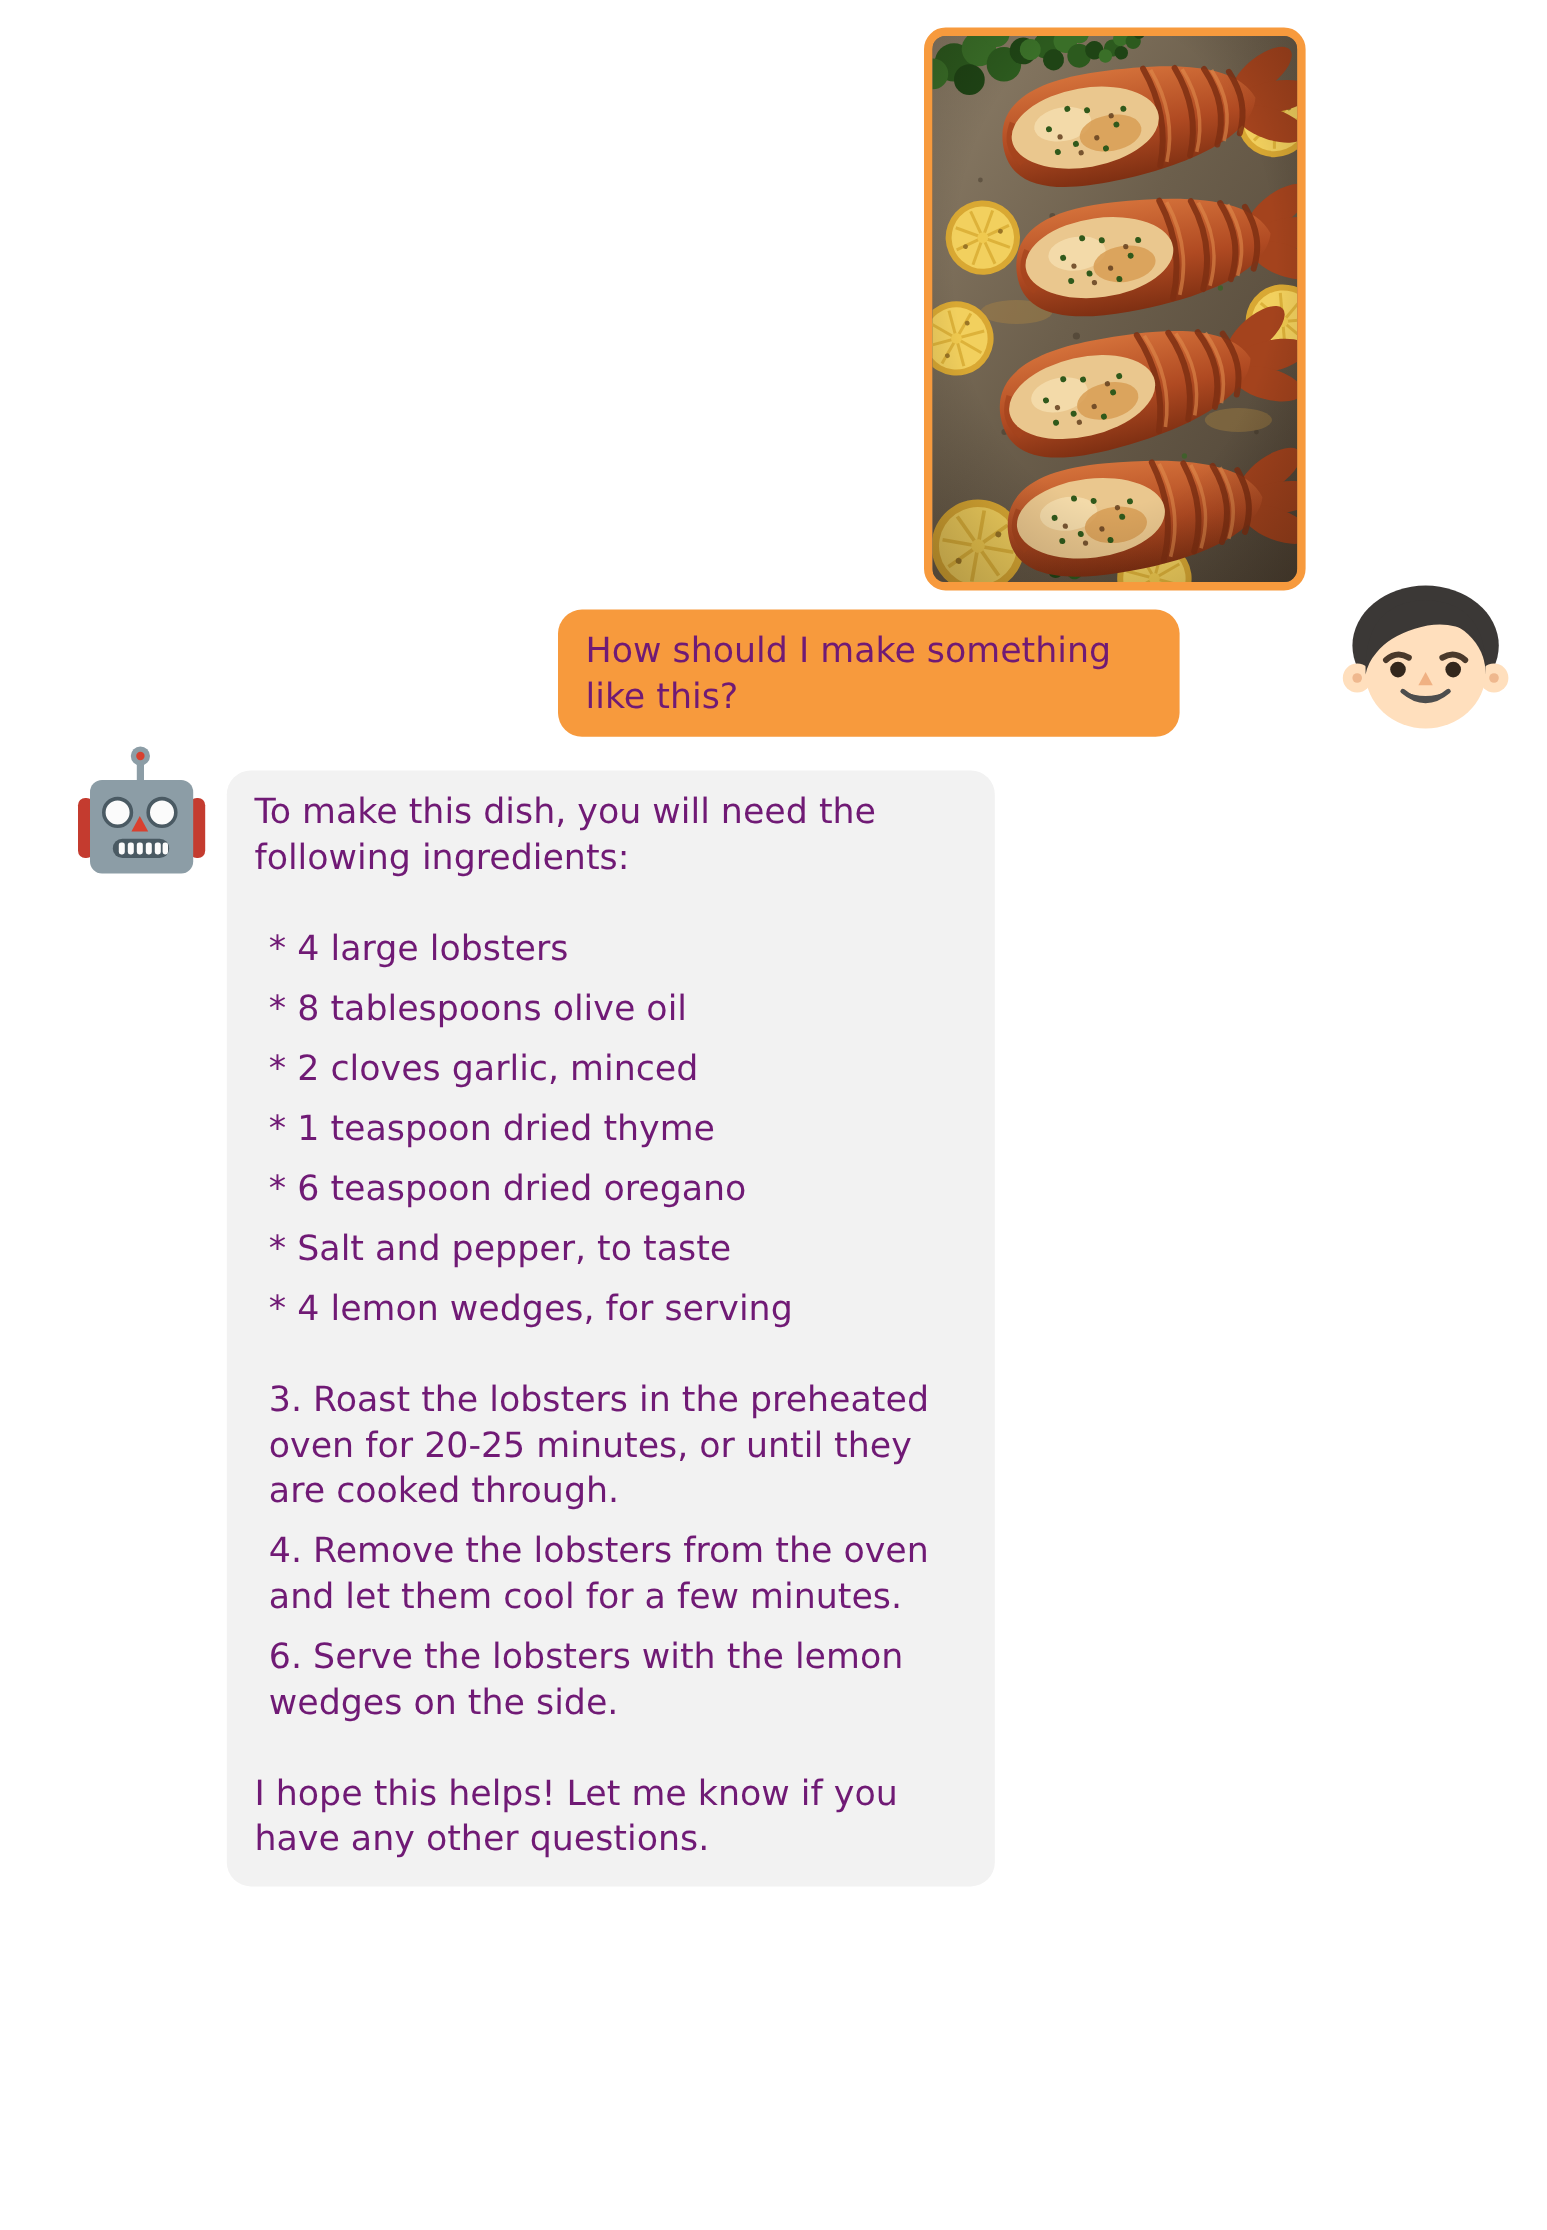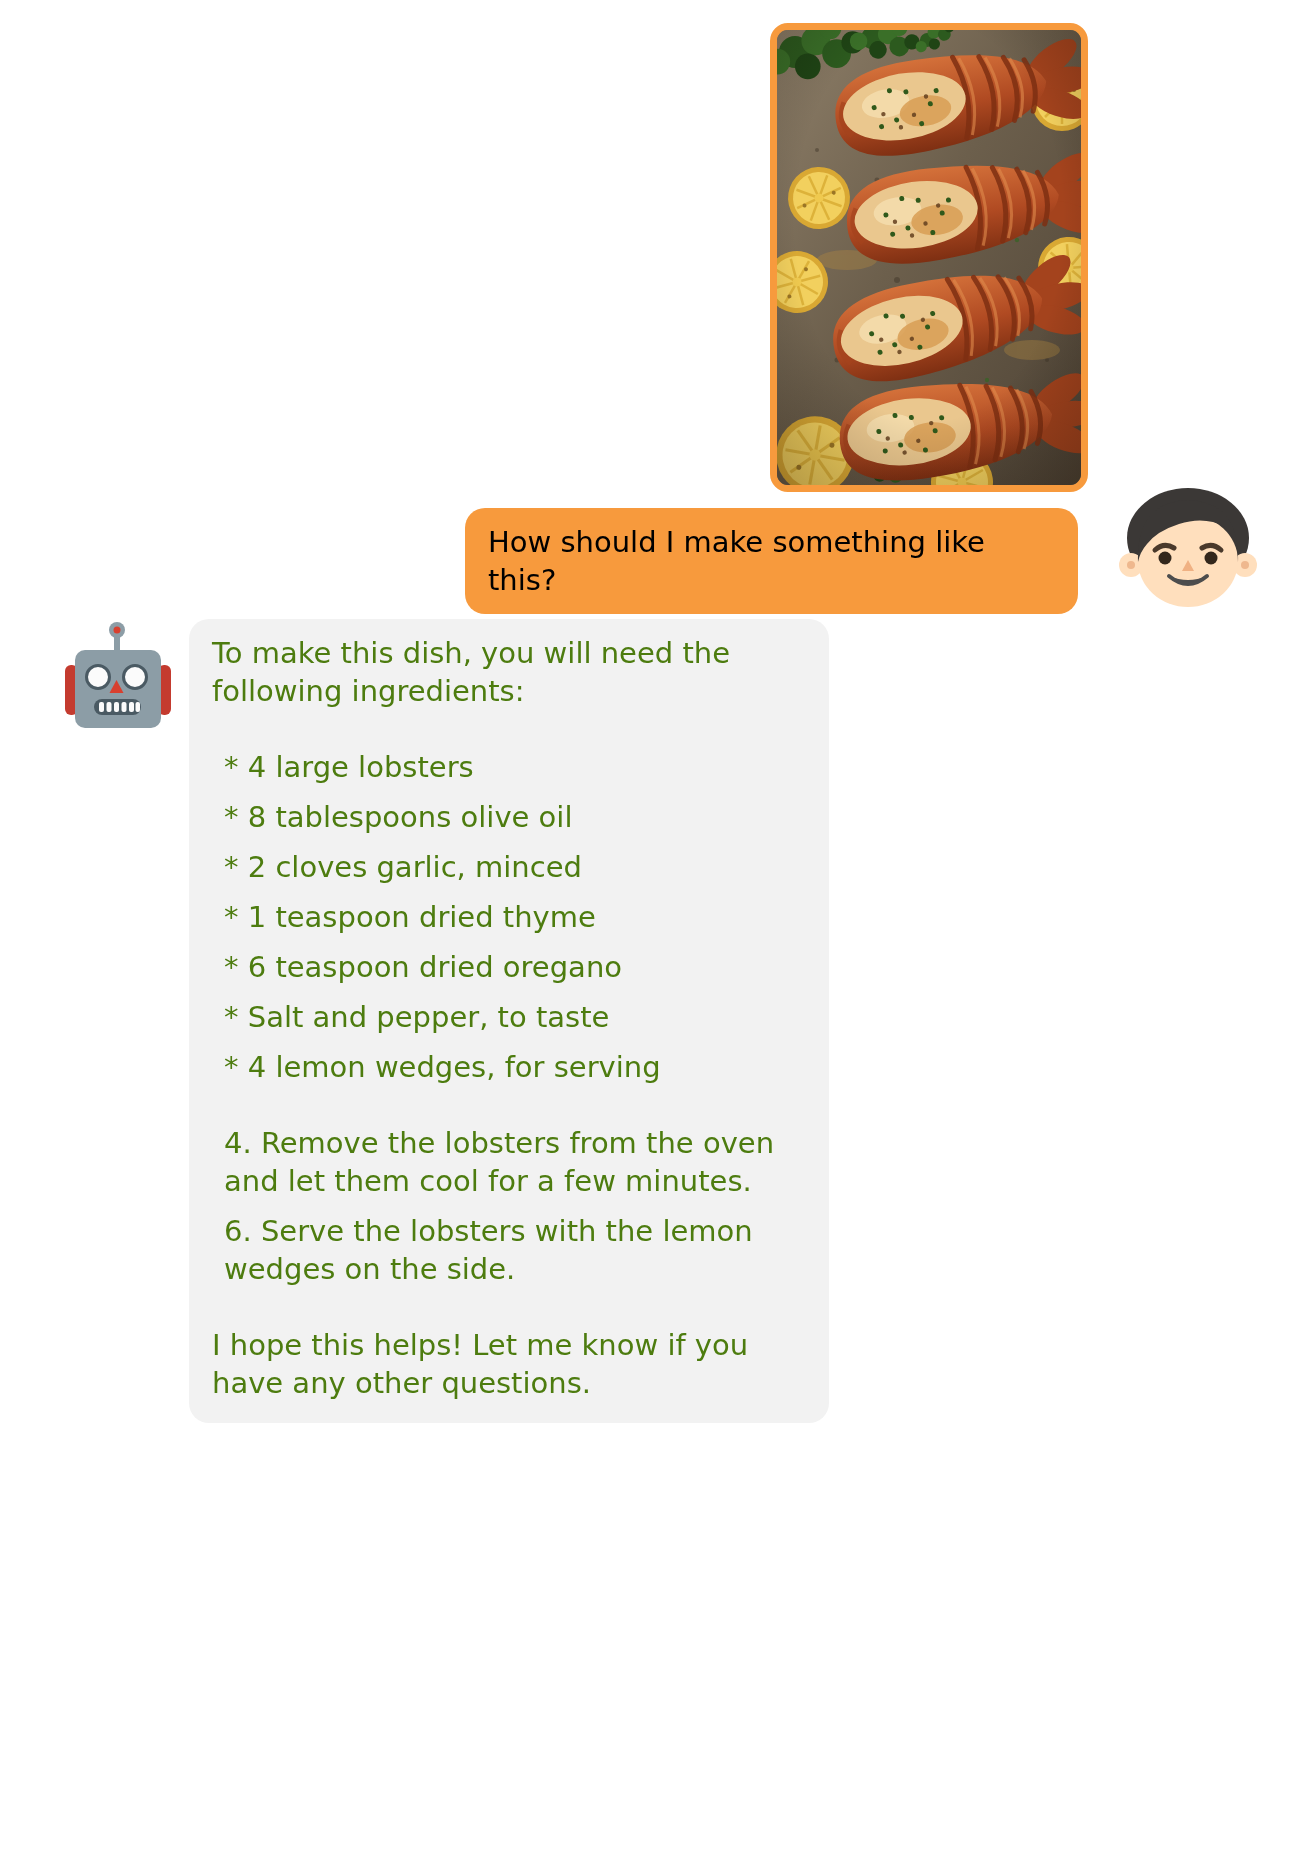--- a/index.html
+++ b/index.html
@@ -19,28 +19,28 @@
     overflow:hidden;background:#6E6150;
   }
   .photo-frame svg{display:block;width:100%;height:100%;}
   
   .bubble{
     position:absolute;box-sizing:border-box;
     font-size:29px;line-height:38px;
     word-wrap:break-word;
   }
   .bubble.user{
-    left:465px;top:508px;width:613px;min-height:105px;
-    background:#F79A3D;color:#000000;
+    left:465px;top:508px;width:518px;min-height:105px;
+    background:#F79A3D;color:#701a75;
     border-radius:20px;
     padding:15px 40px 15px 23px;
   }
   .bubble.bot{
-    left:189px;top:619px;width:640px;
-    background:#F2F2F2;color:#4d7c0f;
+    left:189px;top:642px;width:640px;
+    background:#F2F2F2;color:#701a75;
     border-radius:20px;
     padding:15px 37px 21px 23px;
   }
   .para{margin:0;}
   .para + .para{margin-top:38px;}
   .line{margin:12px;}
   
   .avatar{position:absolute;}
   .avatar svg{display:block;width:100%;height:100%;}
   .user-avatar{left:1113px;top:484px;width:150px;height:130px;}
@@ -235,20 +235,21 @@
       <div class="line">* 4 large lobsters</div>
       <div class="line">* 8 tablespoons olive oil</div>
       <div class="line">* 2 cloves garlic, minced</div>
       <div class="line">* 1 teaspoon dried thyme</div>
       <div class="line">* 6 teaspoon dried oregano</div>
       <div class="line">* Salt and pepper, to taste</div>
       <div class="line">* 4 lemon wedges, for serving</div>
     </div>
 
     <div class="para">
+      <div class="line">3. Roast the lobsters in the preheated oven for 20-25 minutes, or until they are cooked through.</div>
       <div class="line">4. Remove the lobsters from the oven and let them cool for a few minutes.</div>
       <div class="line">6. Serve the lobsters with the lemon wedges on the side.</div>
     </div>
 
     <p class="para">I hope this helps! Let me know if you have any other questions.</p>
   </div>
 
 </div>
 
 </body></html>

